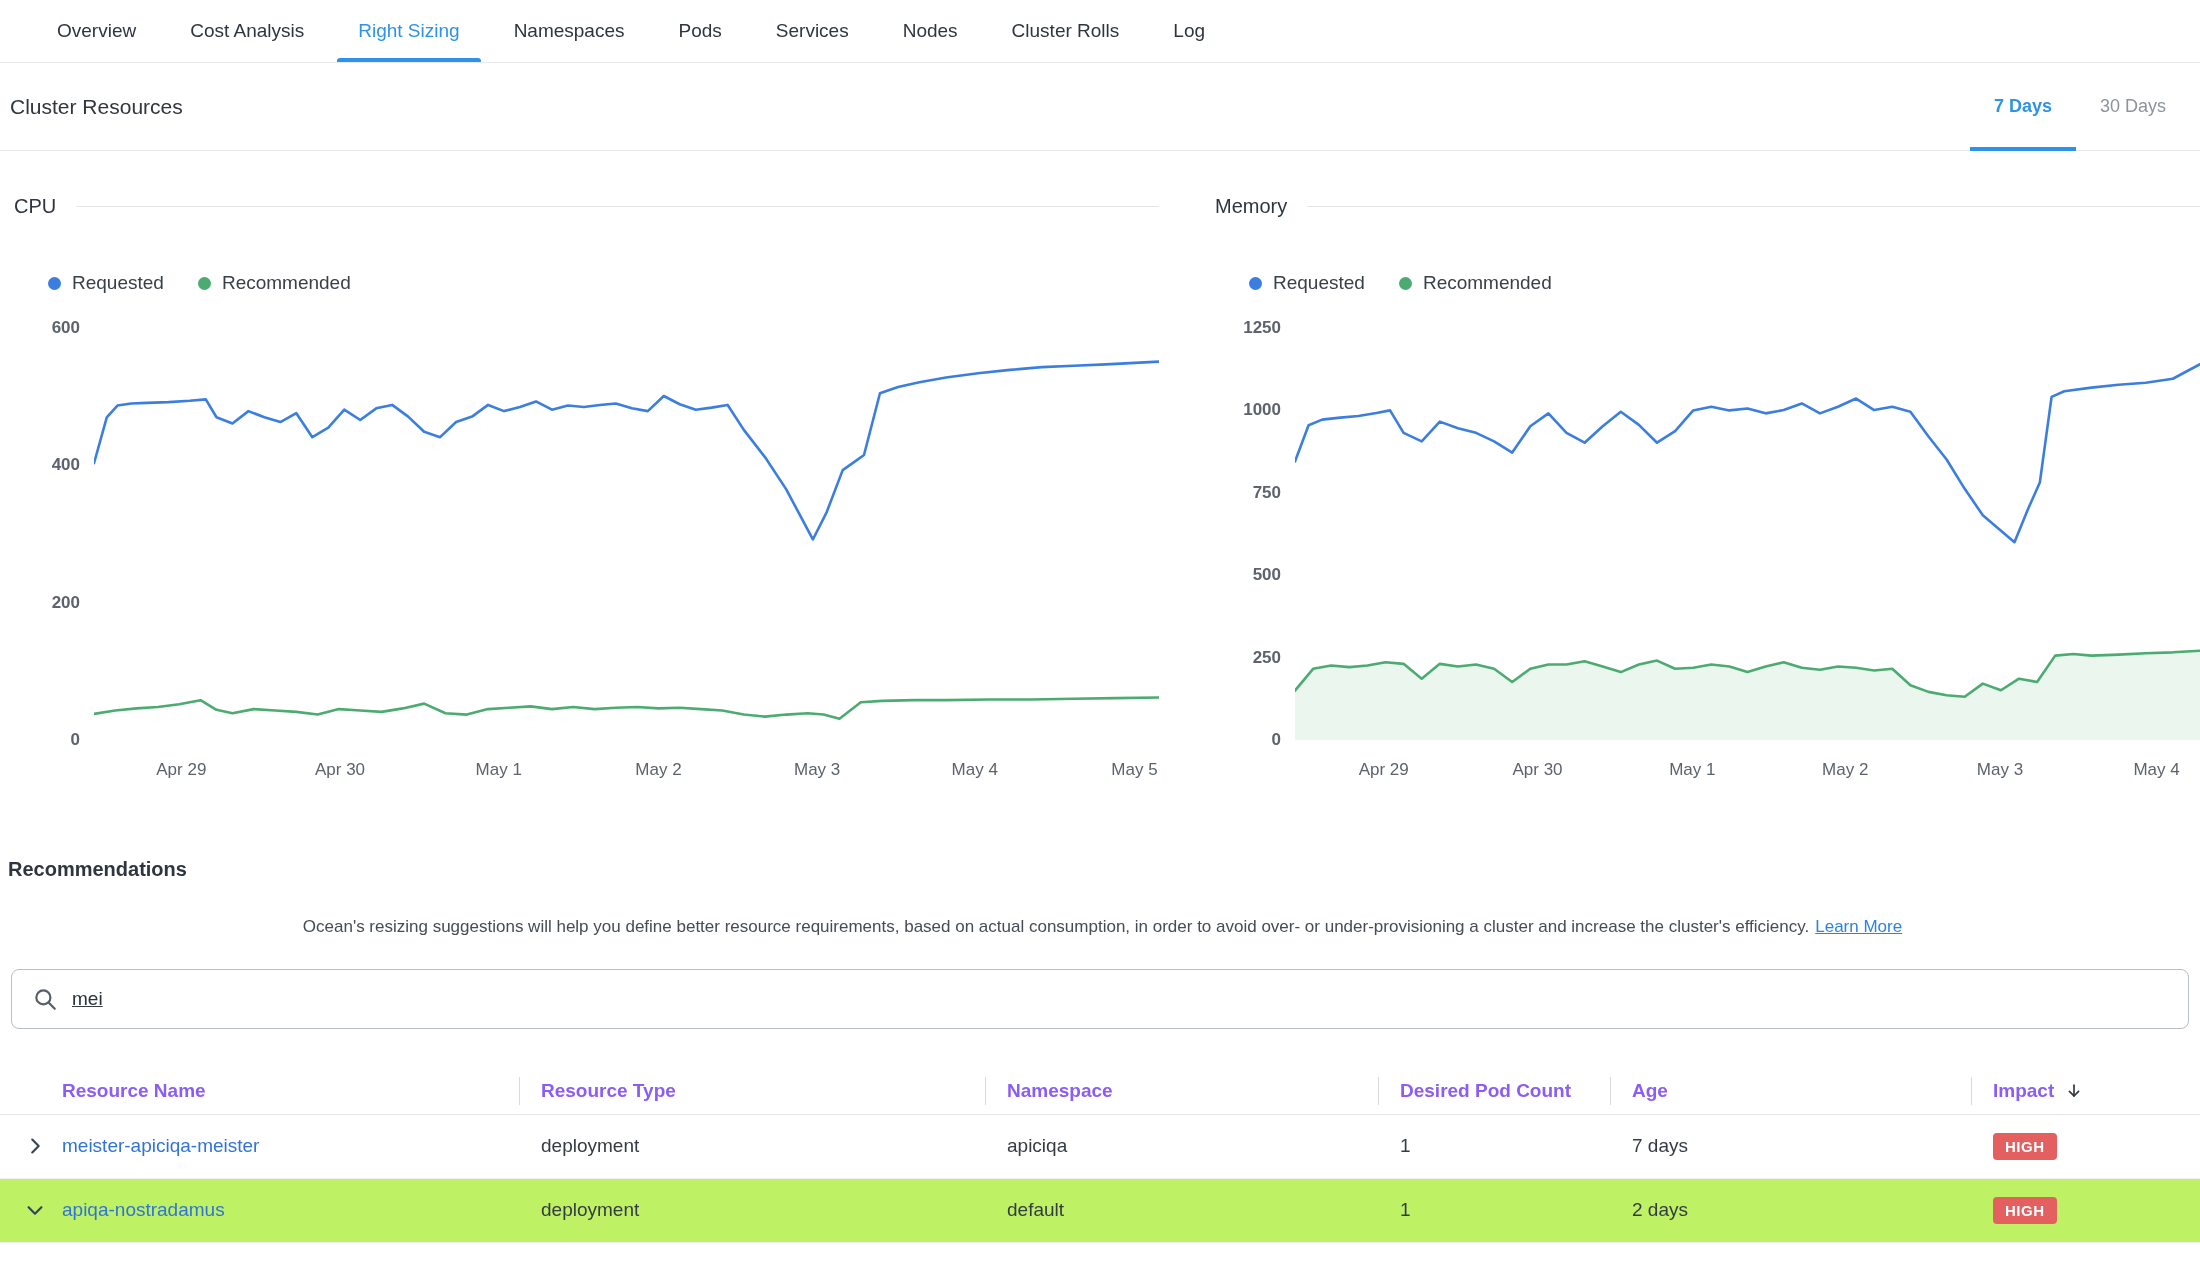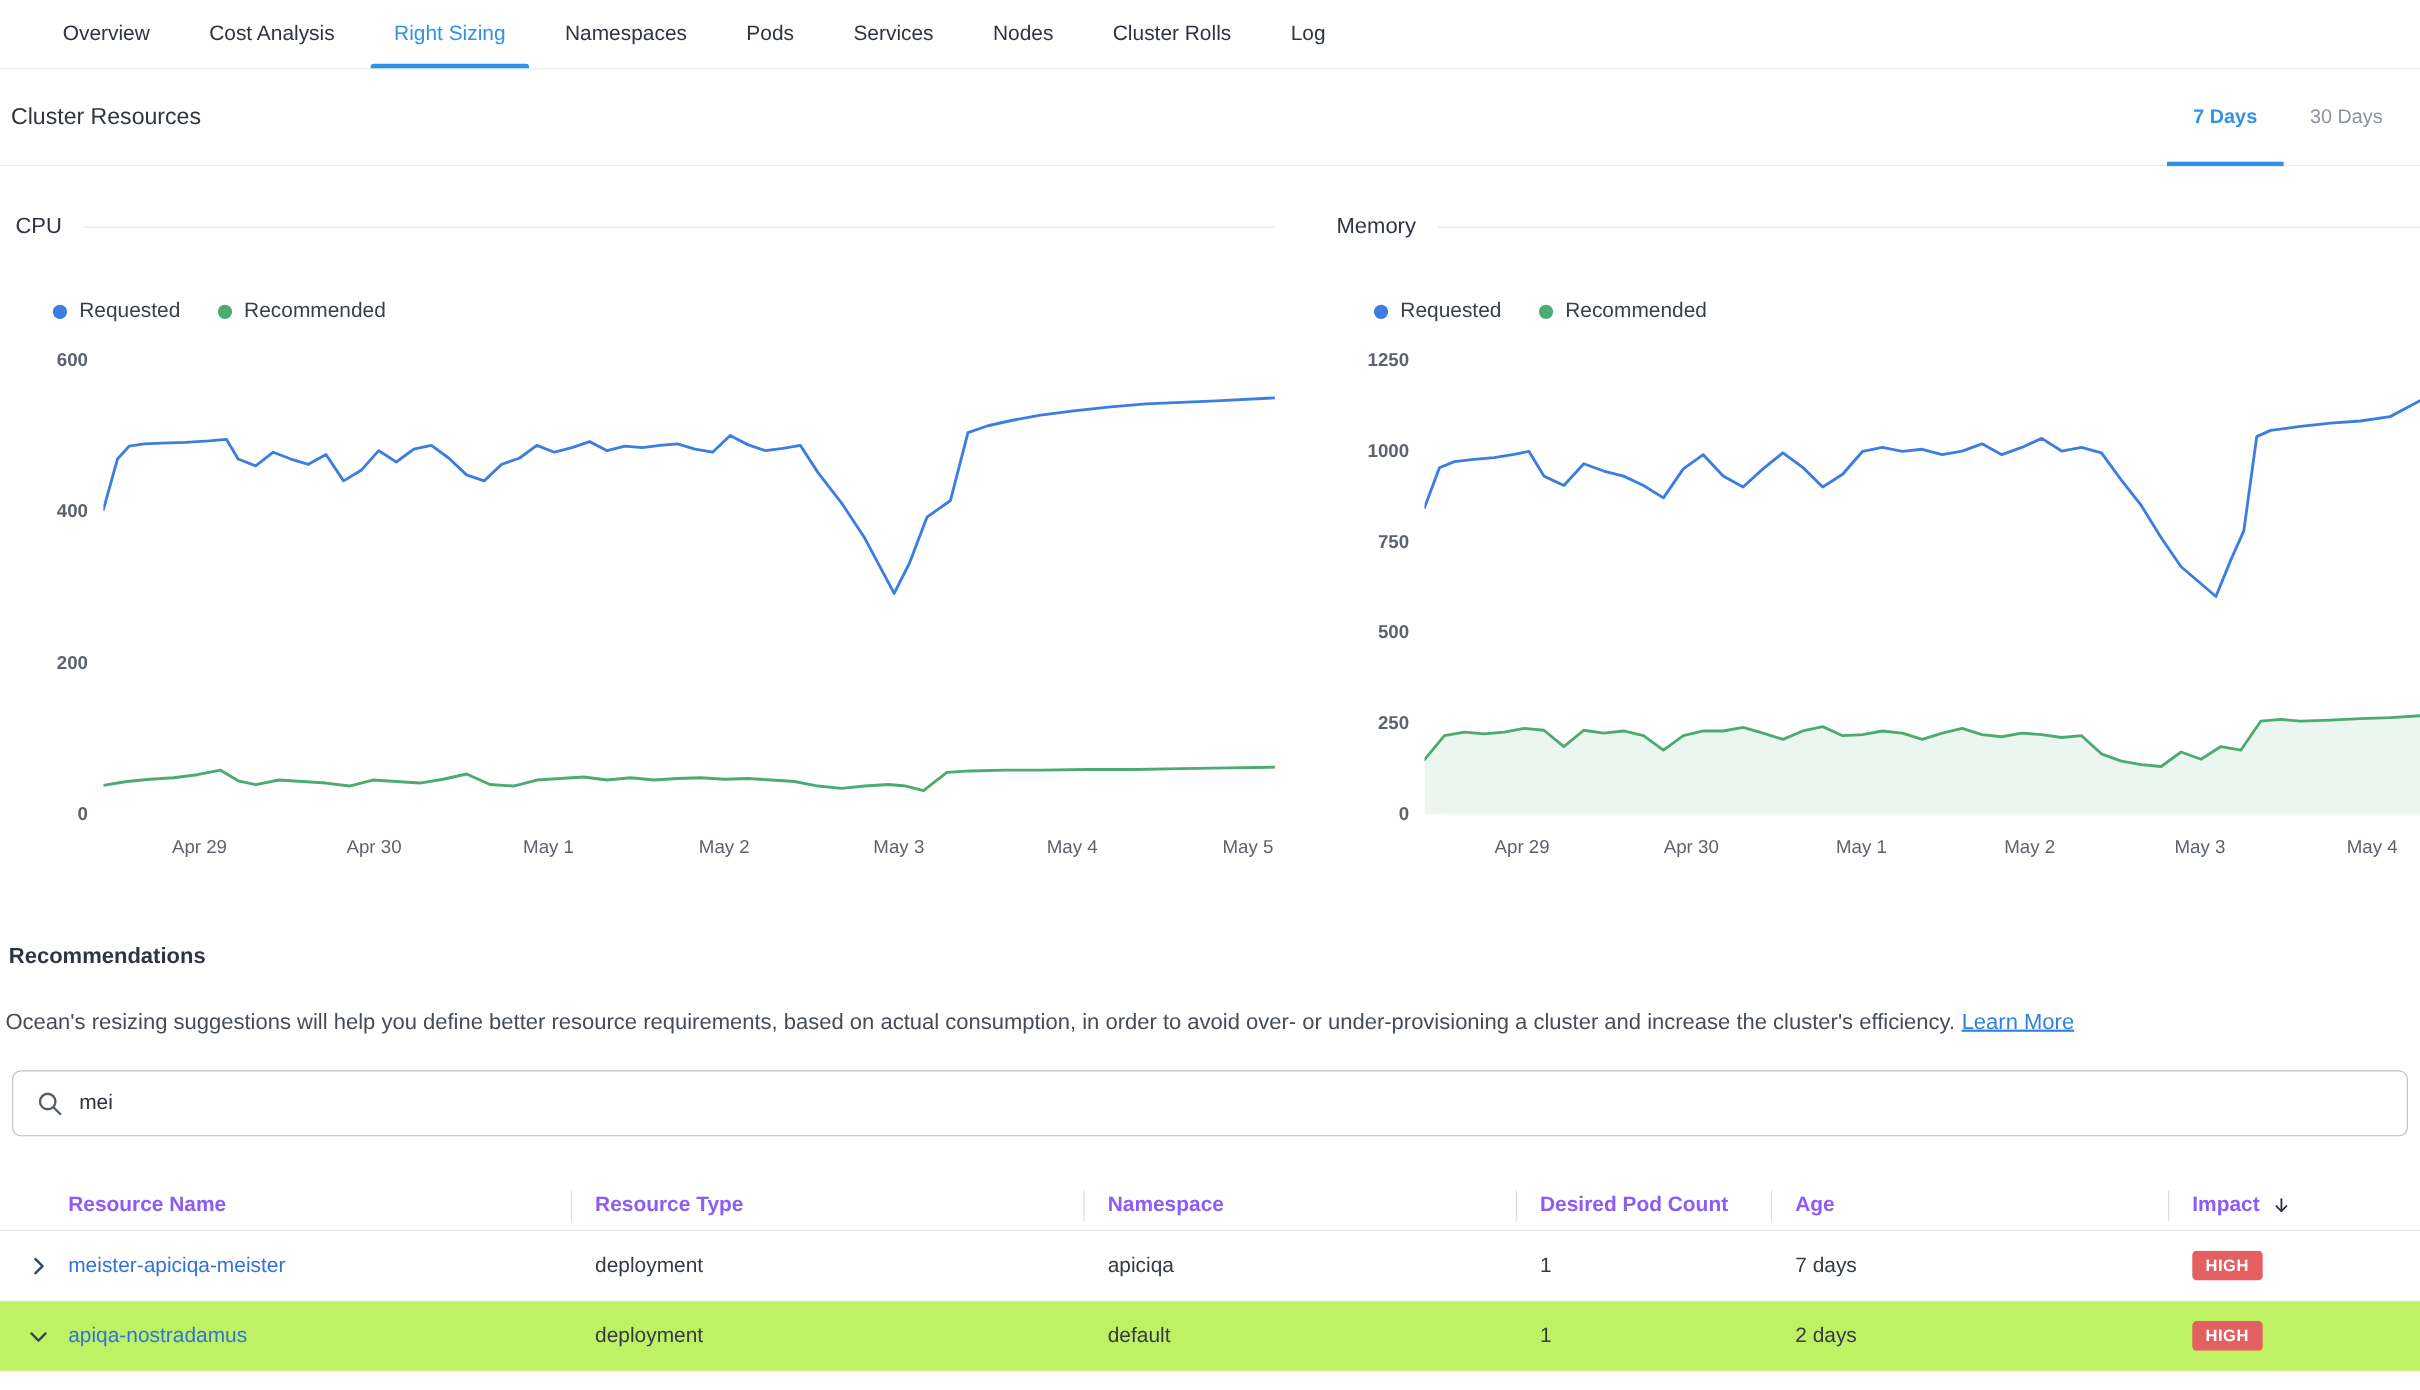--- a/index.html
+++ b/index.html
@@ -36,26 +36,26 @@
   .legend-dot { width: 13px; height: 13px; border-radius: 50%; background: #888; }
   .chart { position: relative; height: 462px; margin-top: 24px; }
   .plot { position: absolute; left: 80px; right: 0; top: 10px; bottom: 40px; }
   .y-labels { position: absolute; left: 0; top: 10px; bottom: 40px; width: 66px; }
   .y-tick { position: absolute; right: 0; transform: translateY(-50%); font-size: 17px; color: #5c636c; font-weight: bold; }
   .x-labels { position: absolute; left: 80px; right: 0; bottom: 0; height: 26px; }
   .x-tick { position: absolute; bottom: 0; transform: translateX(-50%); font-size: 17px; color: #5c636c; white-space: nowrap; }
 
   
   .reco-title { font-size: 20px; font-weight: 600; color: #2f3540; margin: 78px 0 0 8px; }
-  .reco-desc { font-size: 20px; color: #454c55; margin: 34px 0 0 5px; line-height: 1.4; }
+  .reco-desc { font-size: 17px; color: #454c55; margin: 34px 0 0 5px; line-height: 1.4; text-align: center; }
   .learn-more { color: #2e82e0; text-decoration: underline; margin-left: 6px; cursor: pointer; }
 
   
   .search-box { display: flex; align-items: center; gap: 14px; height: 60px; margin: 30px 11px 0 11px;
-         border: 1px solid #b9bfc7; border-radius: 8px; padding: 0 20px; }
+         border: 1px solid #b9bfc7; border-radius: 8px; padding: 0 20px; text-decoration: underline; }
   .search-box input { border: none; outline: none; flex: 1; font-size: 19px; color: #2b3138;
          font-family: "Liberation Sans", sans-serif; background: transparent; }
 
   
   .table { margin-top: 40px; width: 2200px; }
   .tgrid { display: grid; grid-template-columns: 519px 466px 393px 232px 361px minmax(0,1fr); align-items: center; }
   .thead { height: 46px; border-bottom: 1px solid #e4e6ea; }
   .th { font-size: 19px; font-weight: 700; color: #8b5cf6; padding-left: 22px; position: relative; height: 100%;
         display: flex; align-items: center; gap: 10px; white-space: nowrap; }
   .th.first { padding-left: 62px; }

